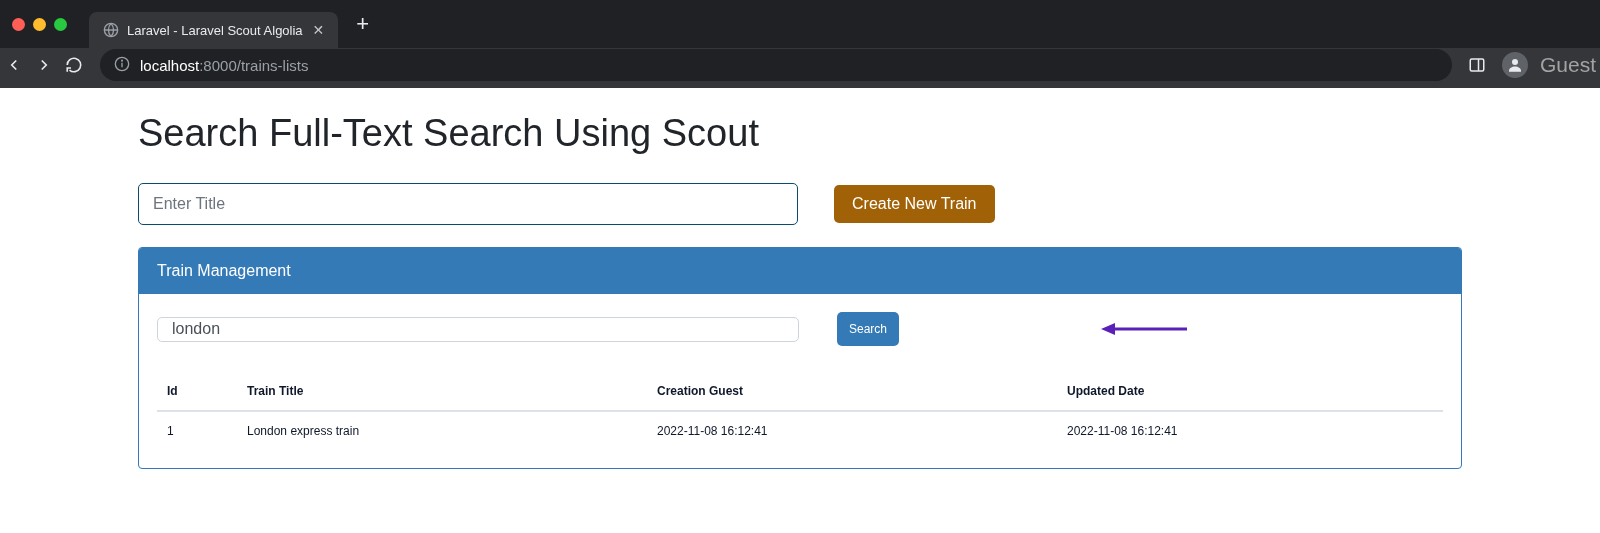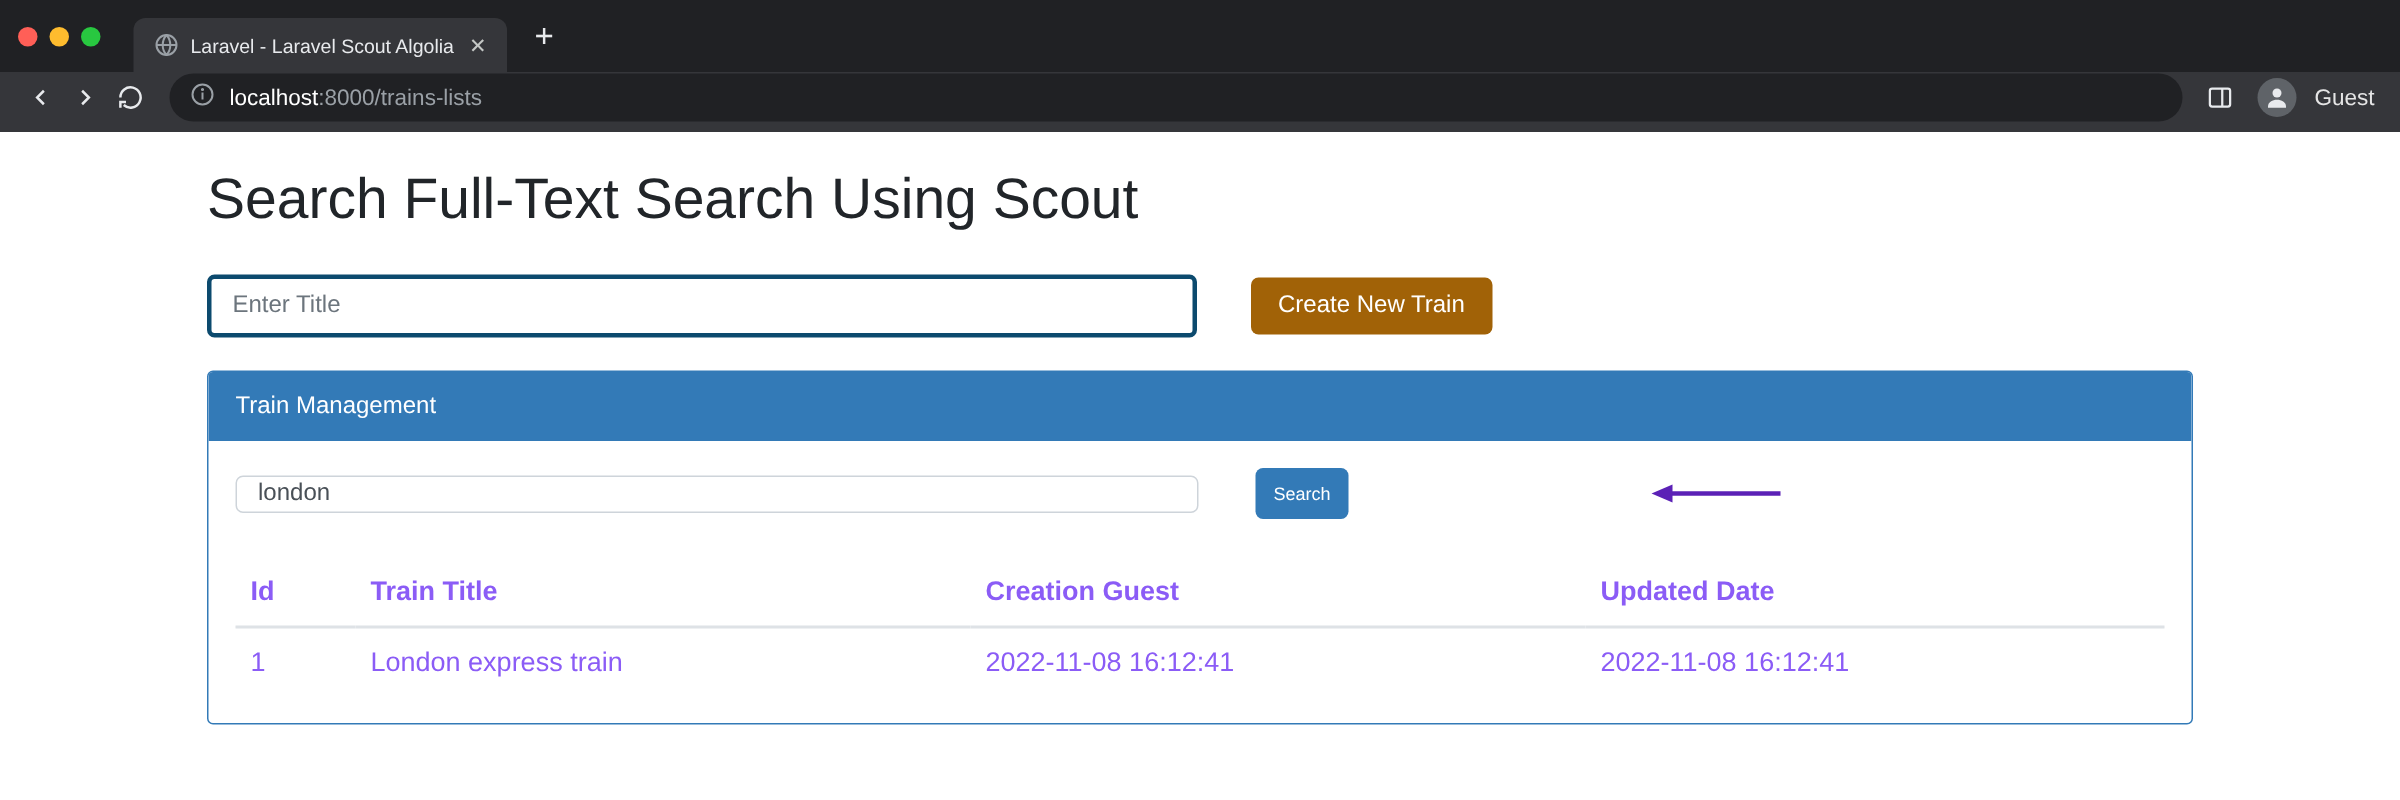--- a/index.html
+++ b/index.html
@@ -12,54 +12,54 @@
     .tl { width: 13px; height: 13px; border-radius: 50%; }
     .tl.red { background: #ff5f57; }
     .tl.yellow { background: #febc2e; }
     .tl.green { background: #28c840; }
     .tab { display: flex; align-items: center; background: #35363a; color: #e8eaed; height: 36px; border-radius: 8px 8px 0 0; padding: 0 14px; font-size: 13px; max-width: 280px; margin-top: 12px; }
     .tab .globe-icon { width: 16px; height: 16px; margin-right: 8px; color: #9aa0a6; flex-shrink: 0; }
     .tab-title { white-space: nowrap; overflow: hidden; text-overflow: ellipsis; flex: 1; }
     .tab .close-x { margin-left: 10px; font-size: 14px; color: #c4c7c5; }
     .new-tab { color: #e8eaed; font-size: 22px; margin-left: 18px; font-weight: 300; }
 
-    .nav-bar { display: flex; align-items: center; height: 40px; padding: 0 17px 6px; gap: 10px; background: #35363a; }
+    .nav-bar { display: flex; align-items: center; height: 40px; padding: 0 4px 6px; gap: 10px; background: #35363a; }
     .nav-icon { width: 20px; height: 20px; color: #e8eaed; display: flex; align-items: center; justify-content: center; }
     .nav-icon svg { width: 18px; height: 18px; }
     .address-bar { flex: 1; background: #202124; border-radius: 18px; height: 32px; display: flex; align-items: center; padding: 0 14px; color: #e8eaed; font-size: 15px; gap: 10px; margin: 0 6px; }
     .address-bar .info-icon { color: #9aa0a6; flex-shrink: 0; }
     .url .host { color: #ffffff; }
     .url .port-path { color: #9aa0a6; }
-    .guest-area { display: flex; align-items: center; gap: 12px; color: #e5e5e5; font-size: 15px; margin-left: 6px; }
+    .guest-area { display: flex; align-items: center; gap: 12px; color: #a3a3a3; font-size: 21px; margin-left: 6px; }
     .guest-area .avatar-icon { width: 26px; height: 26px; background: #5f6368; border-radius: 50%; display:flex; align-items:center; justify-content:center; }
     .panel-icon { width:18px; height:18px; color:#e8eaed; }
 
     
     .page { background: #fff; padding-bottom: 40px; }
     .container { max-width: 1360px; margin: 0 auto; padding: 0 18px; }
     h1.page-title { font-size: 38px; font-weight: 500; color: #212529; padding: 24px 0 28px; }
 
     .top-row { display: flex; align-items: center; margin-bottom: 22px; }
-    .title-input { width: 660px; height: 42px; border: 3px solid #0c4a6e; border-radius: 5px; padding: 0 14px; font-size: 16px; color: #495057; }
+    .title-input { width: 660px; height: 42px; border: 1px solid #0c4a6e; border-radius: 5px; padding: 0 14px; font-size: 16px; color: #495057; }
     .title-input::placeholder { color: #6c757d; }
     .btn-primary-outer { margin-left: 36px; }
     .btn { display: inline-flex; align-items: center; justify-content: center; background: #a16207; color: #fff; border: none; border-radius: 5px; padding: 10px 18px; font-size: 16px; cursor: pointer; }
 
     .panel { border: 1px solid #337ab7; border-radius: 4px; overflow: hidden; }
     .panel-header { background: #337ab7; color: #fff; padding: 14px 18px; font-size: 16px; }
     .panel-body { padding: 18px; }
 
     .search-row { display: flex; align-items: center; gap: 38px; margin-bottom: 26px; position: relative; }
     .search-input { width: 642px; height: 25px; border: 1px solid #ced4da; border-radius: 5px; padding: 0 14px; font-size: 16px; color: #495057; }
     .search-btn { background: #337ab7; color: #fff; border: none; border-radius: 5px; padding: 10px 12px; font-size: 12px; cursor: pointer; }
 
     .arrow-annotation { position: absolute; left: 942px; top: 50%; transform: translateY(-50%); display: flex; align-items: center; }
     .arrow-annotation svg { width: 90px; height: 20px; }
 
-    table.data { width: 100%; border-collapse: collapse; font-size: 18px; color: #8b5cf6; }
+    table.data { width: 100%; border-collapse: collapse; font-size: 12px; color: #0f172a; }
     table.data th { text-align: left; font-weight: 700; padding: 12px 10px; border-bottom: 2px solid #dee2e6; }
     table.data td { padding: 12px 10px; border-top: 1px solid #dee2e6; }
     table.data th:nth-child(1), table.data td:nth-child(1) { width: 80px; }
     table.data th:nth-child(2), table.data td:nth-child(2) { width: 410px; }
     table.data th:nth-child(3), table.data td:nth-child(3) { width: 410px; }
   </style>
 </head>
 <body>
 
 <div class="browser-chrome">

